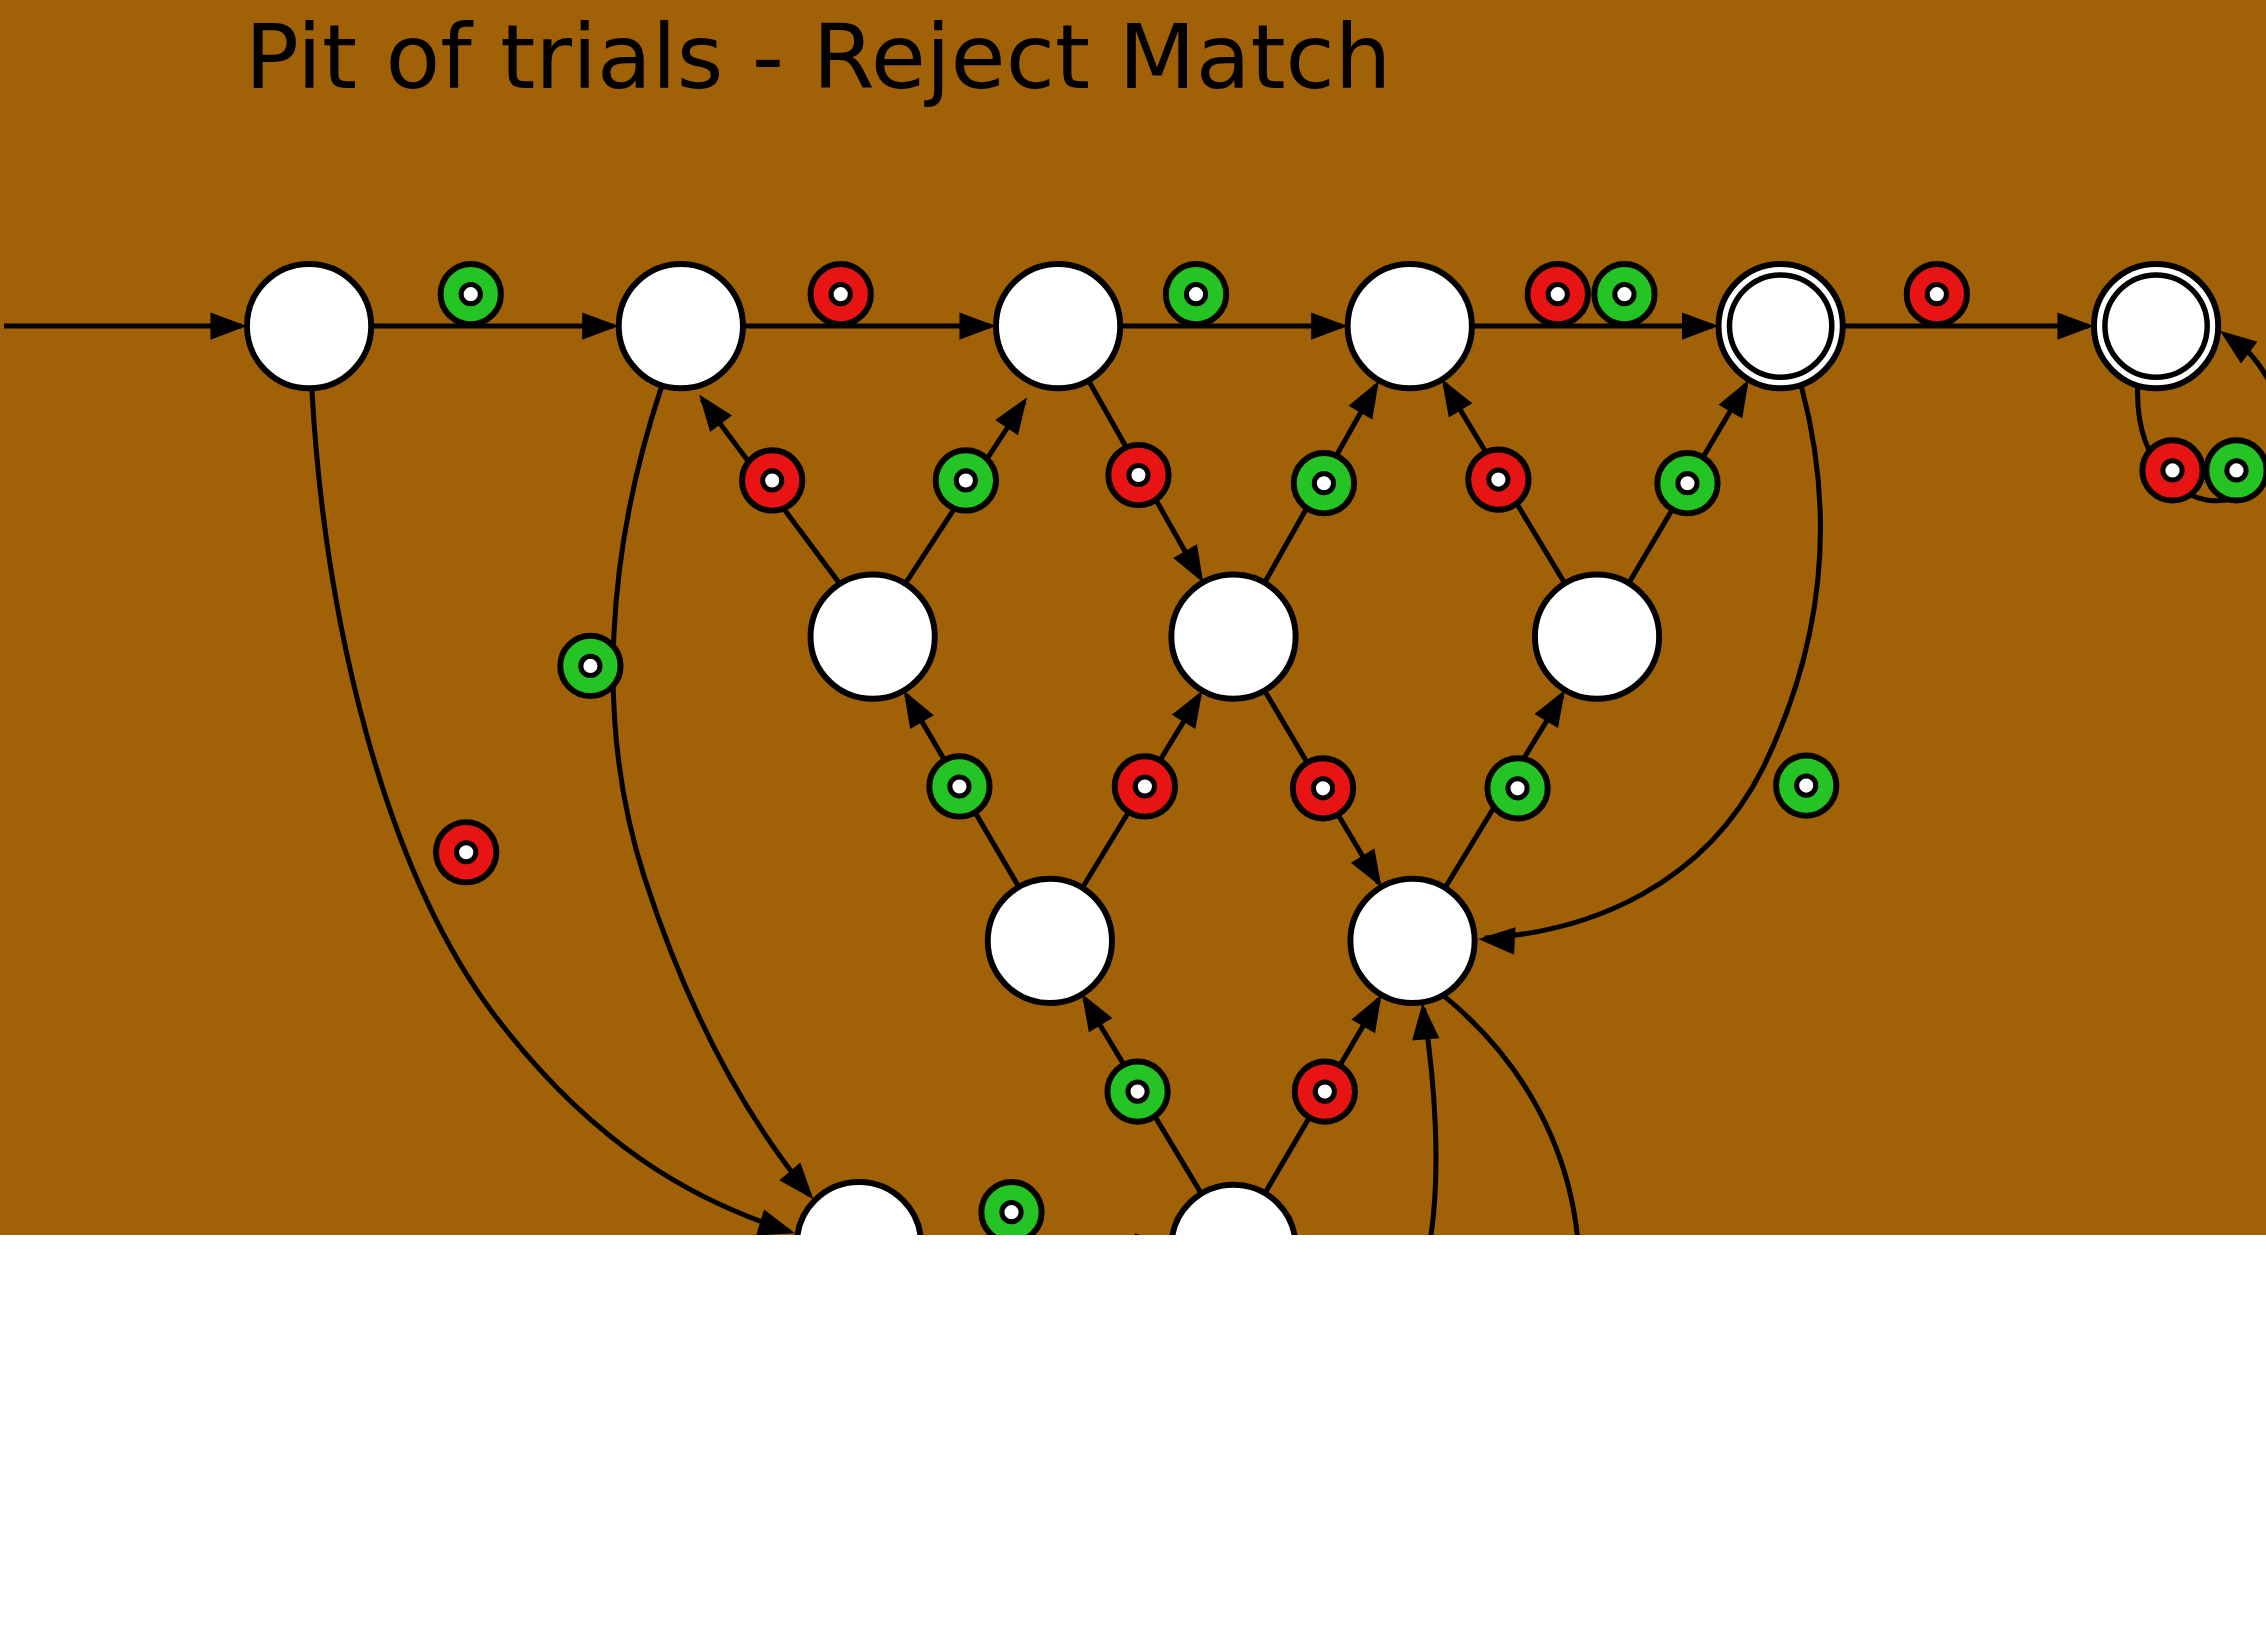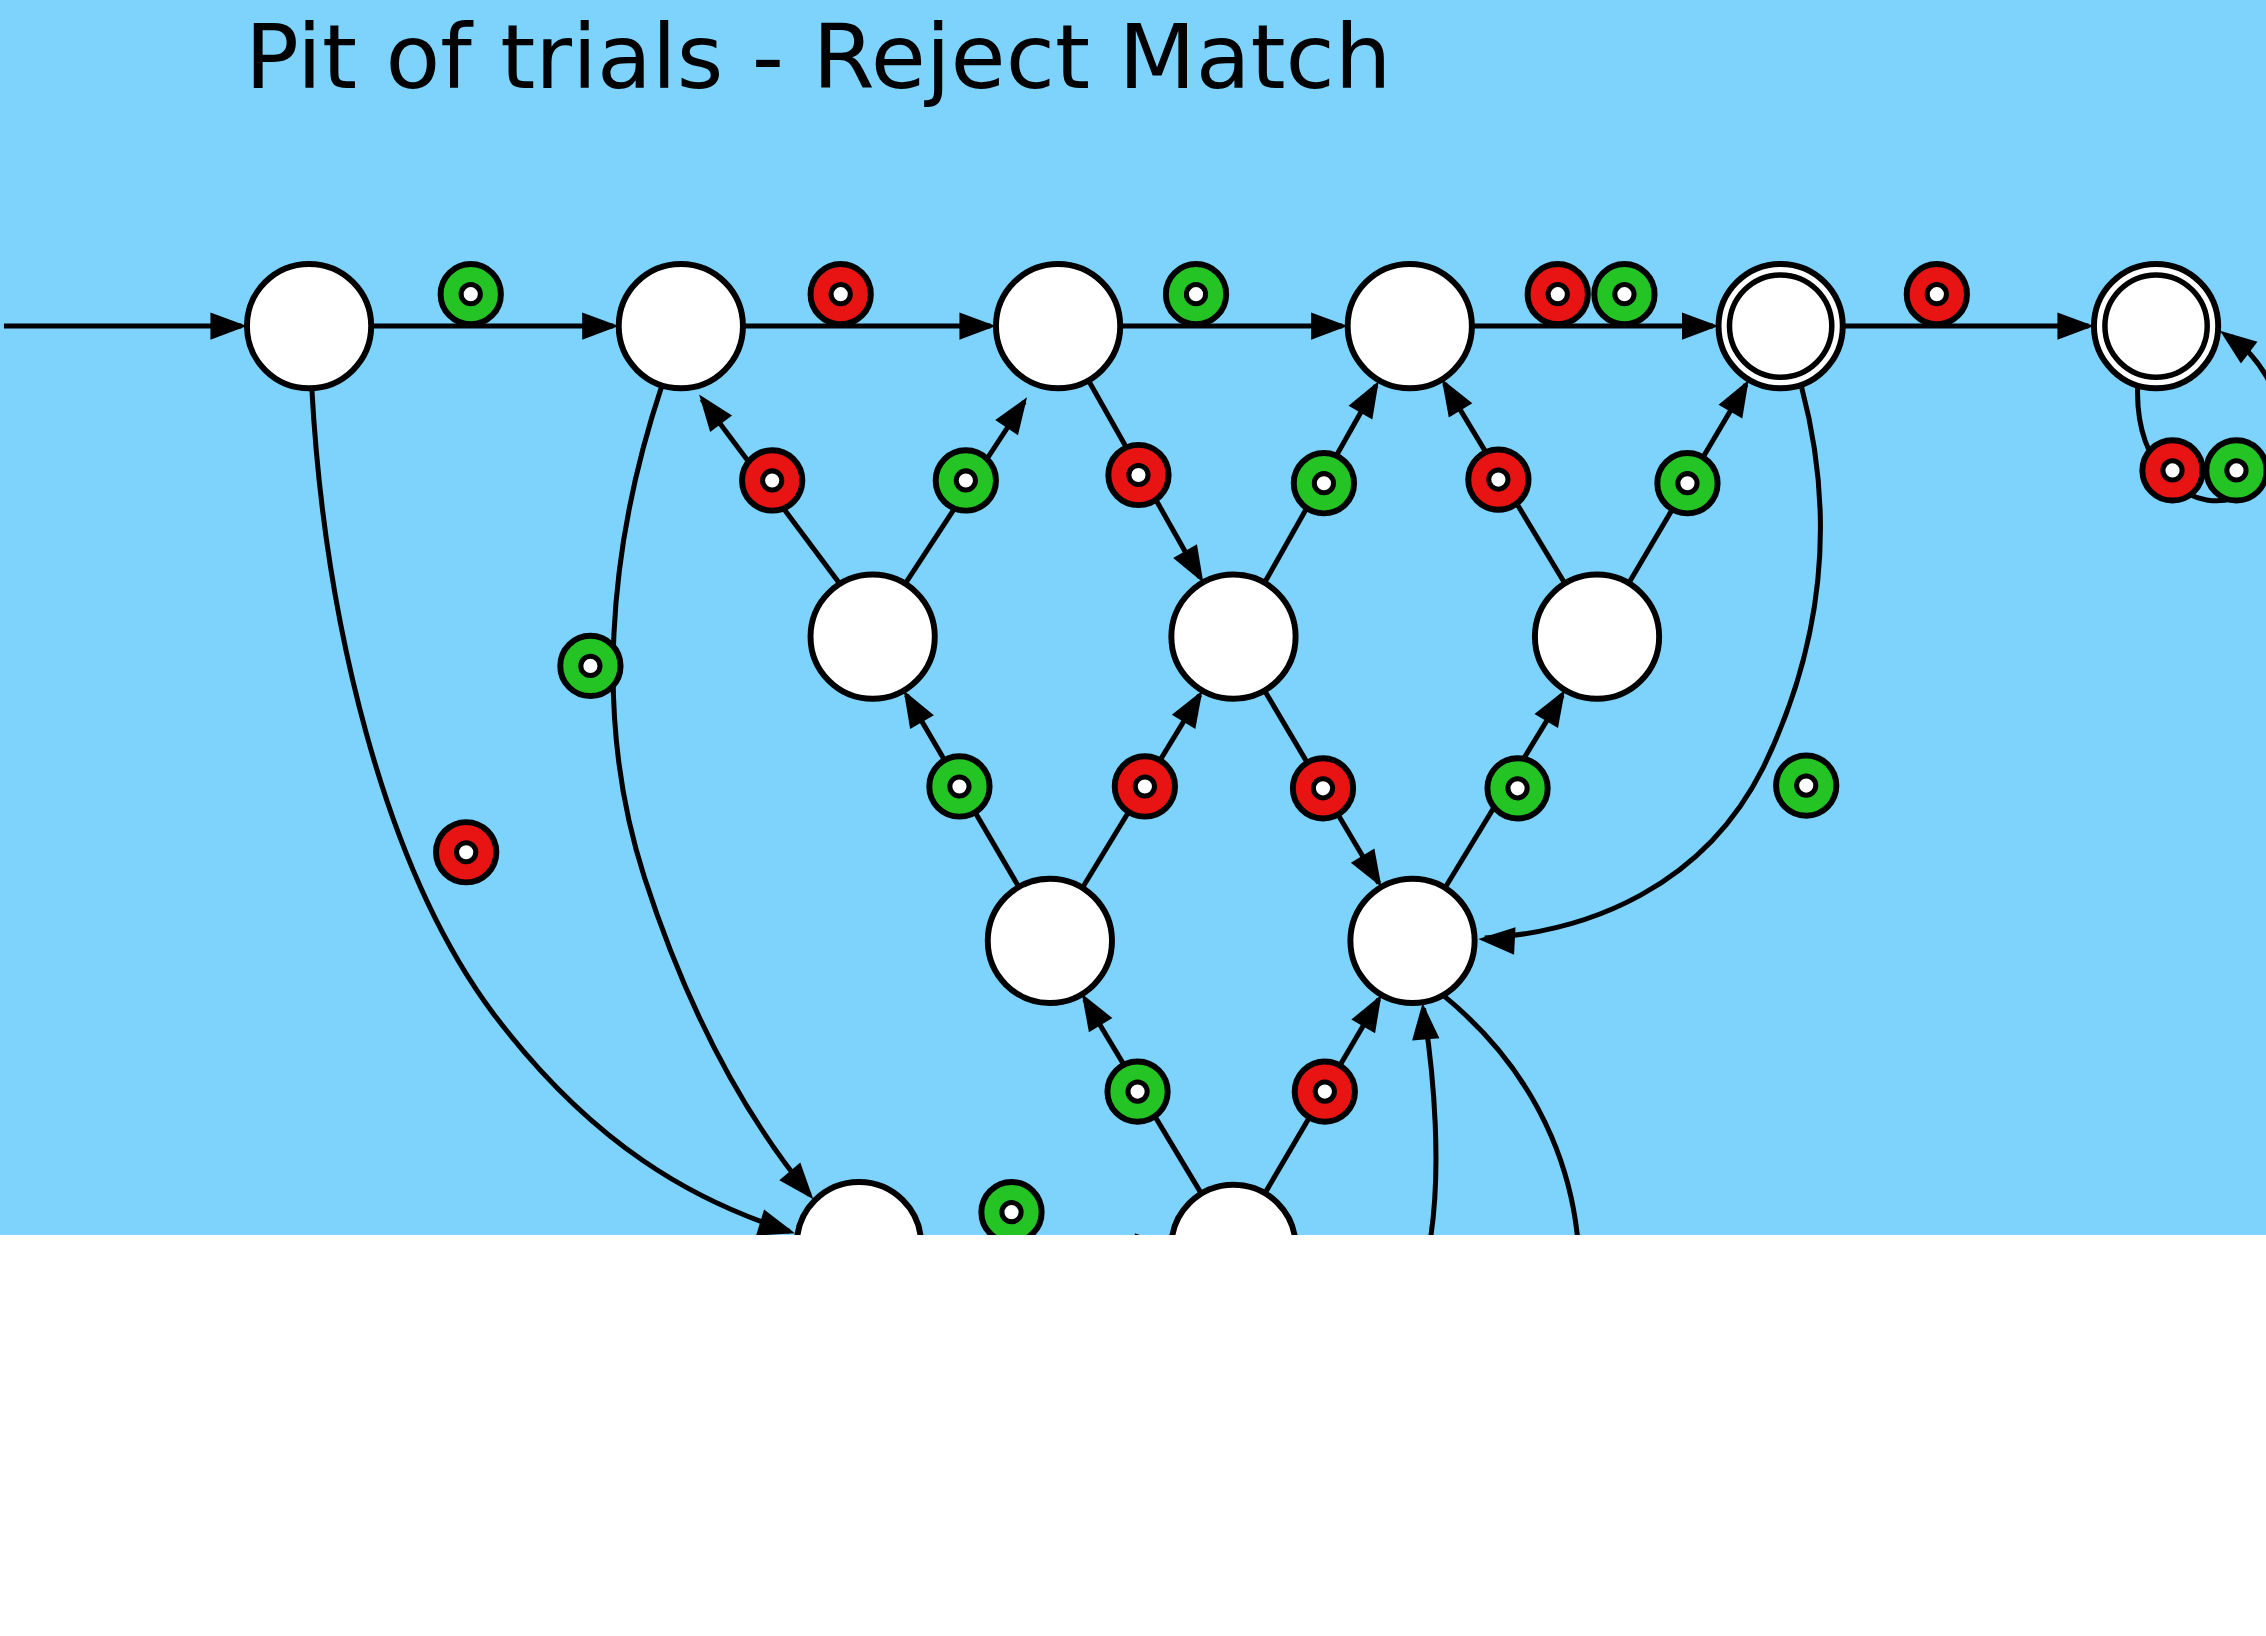--- a/index.html
+++ b/index.html
@@ -1,17 +1,17 @@
 <!DOCTYPE html>
 <html style="font-size:14.6px"><head>
 <meta charset="utf-8">
 <style>
   html,body{margin:0;padding:0;background:#ffffff;}
   body{font-family:"DejaVu Sans","Liberation Sans",sans-serif;}
-  #stage{position:relative;width:2266px;height:1235px;background:#7dd3fc;overflow:hidden;}
+  #stage{position:relative;width:2266px;height:1235px;background:#a16207;overflow:hidden;}
   svg{display:block;width:2266px;height:1636px;}
   .title{font-family:"DejaVu Sans","Liberation Sans",sans-serif;font-size:98px;fill:#000000;}
   .edge{fill:none;stroke:#000000;stroke-width:5.5;}
   .node{fill:#ffffff;stroke:#000000;stroke-width:6.5;}
   .node-inner{fill:none;stroke:#000000;stroke-width:6;}
   .arrowhead{fill:#000000;stroke:none;}
   .dot-outer{stroke:#000000;stroke-width:6.5;}
   .dot-hole{fill:#ffffff;stroke:#000000;stroke-width:5.5;}
 </style>
 </head>

